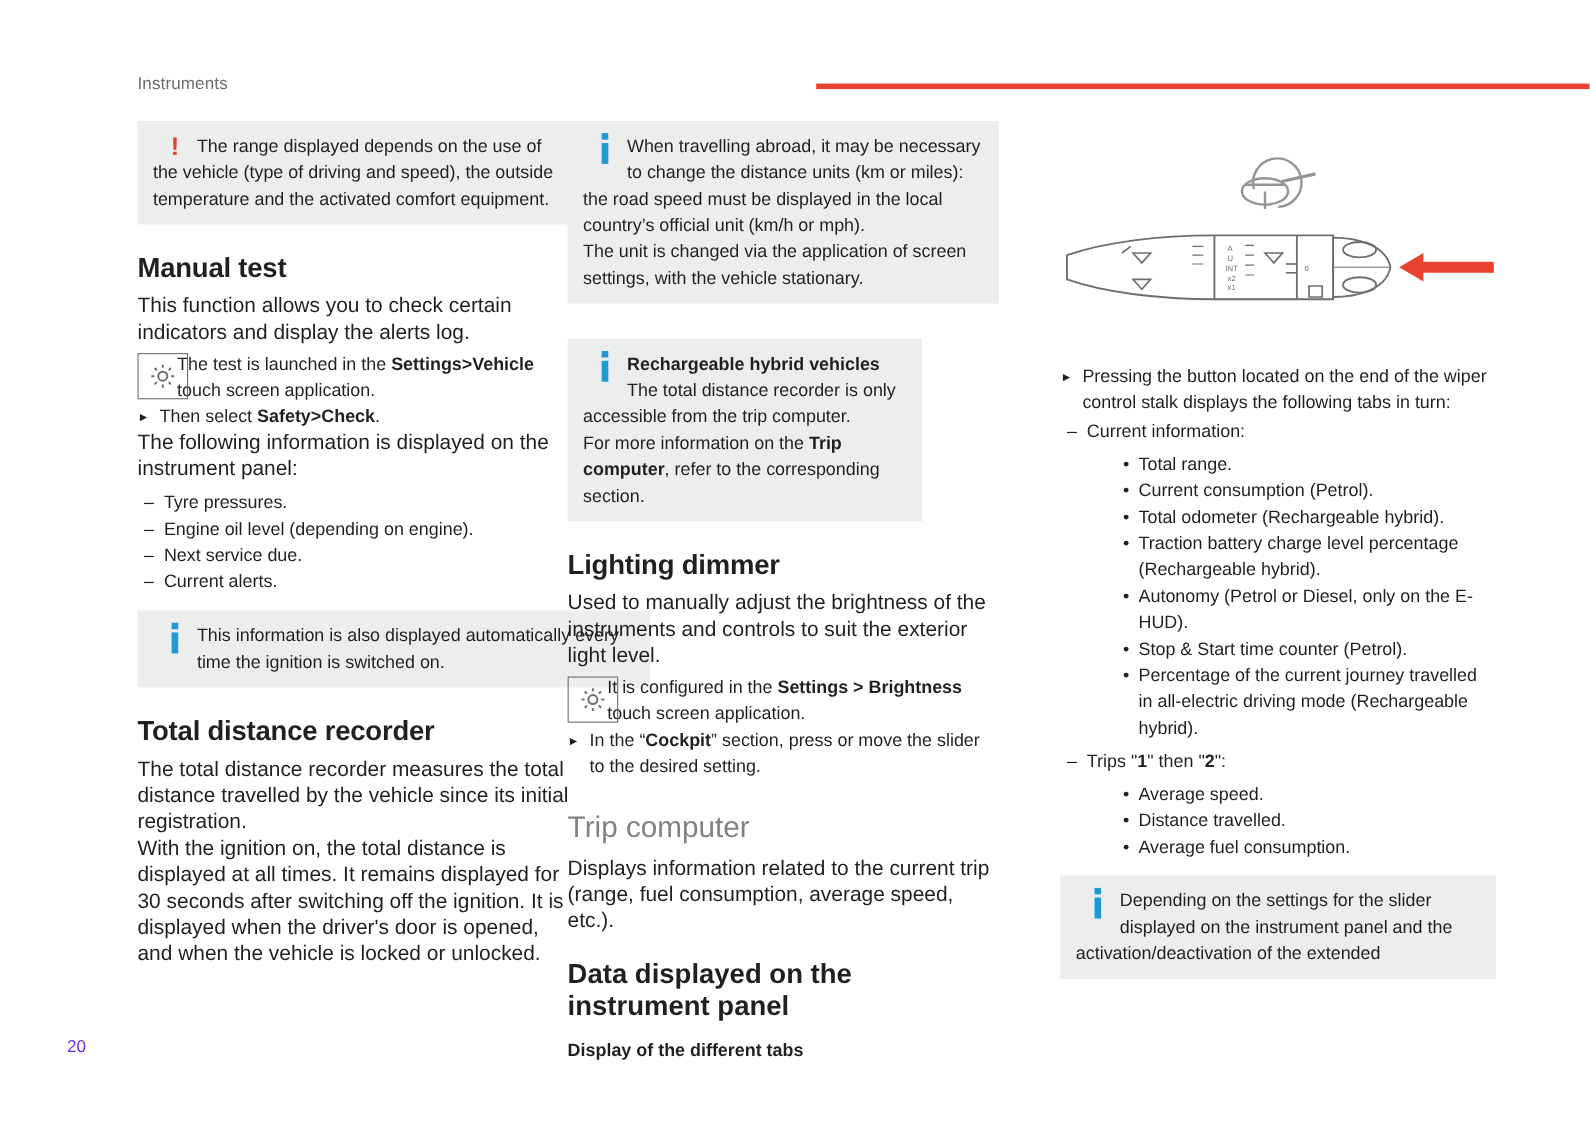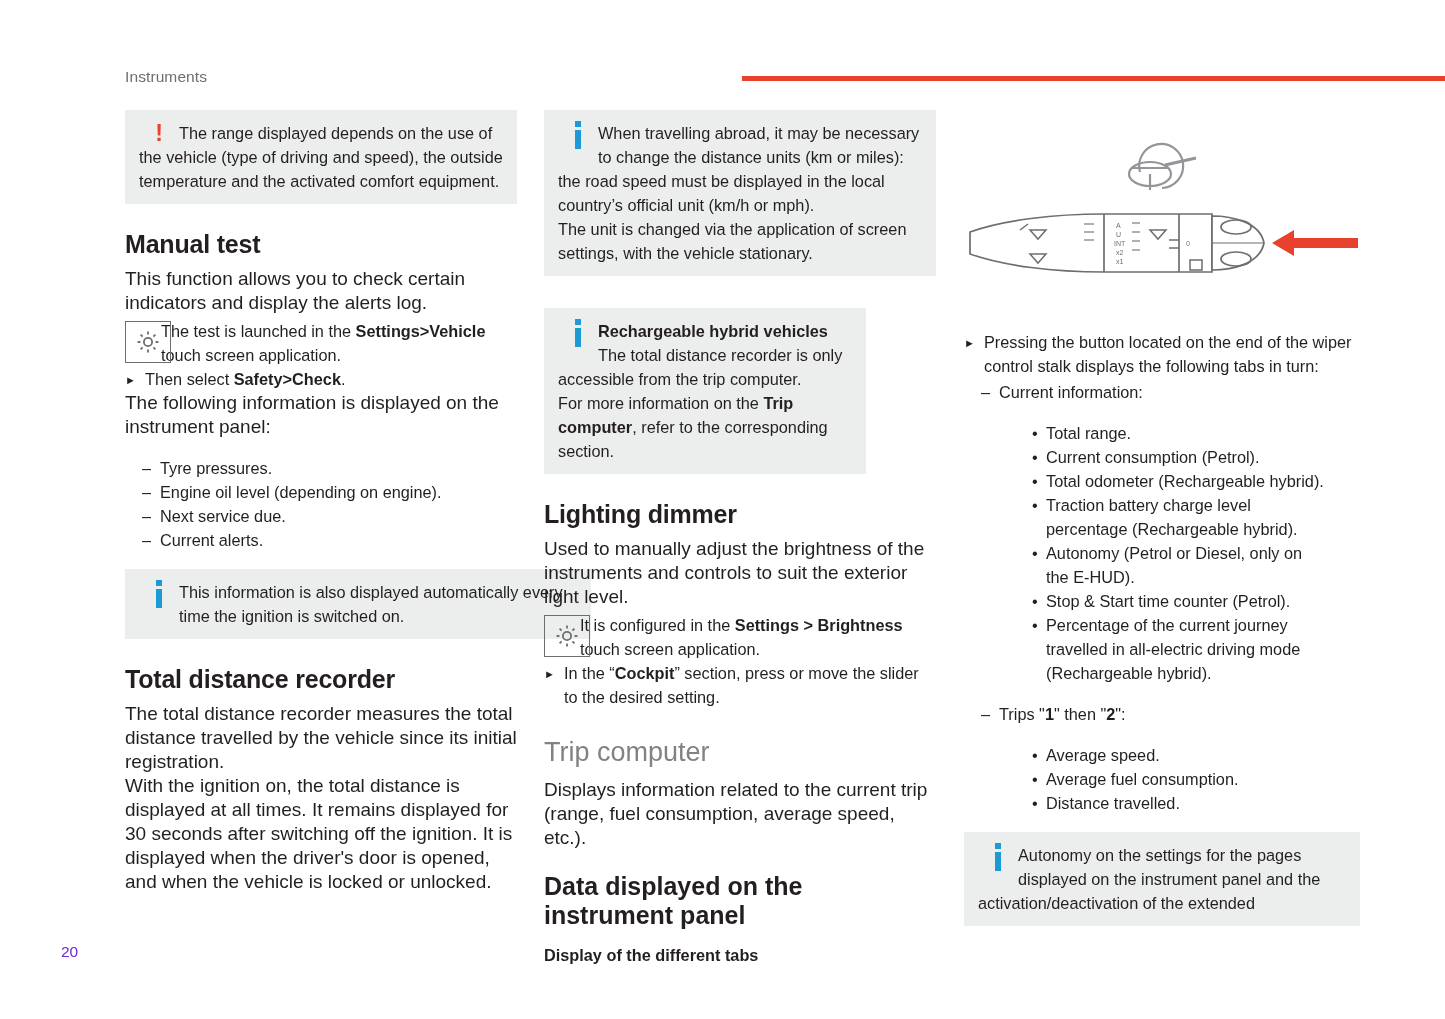--- a/index.html
+++ b/index.html
@@ -43,21 +43,21 @@
     top: 943px;
     font-size: 15.5px;
     color: #6d28d9;
   }
   
   .col {
     position: absolute;
     top: 110px;
   }
   .col1 { left: 125px; width: 392px; }
-  .col2 { left: 544px; width: 392px; }
+  .col2 { left: 516px; width: 392px; }
   .col3 { left: 964px; width: 396px; }
 
   p, li, div.txt {
     font-size: 16.3px;
     line-height: 24px;
   }
   .body-text {
     margin: 0 0 0 0;
     font-size: 19px;
     line-height: 24px;
@@ -110,21 +110,21 @@
     font-size: 23px;
     line-height: 24px;
     padding-top: 0px;
   }
   .badge.warn { color: #e8422e; }
   .badge.info { color: #1c9ad6; }
 
   
   ul.dash, ul.bullet {
     list-style: none;
-    margin: 17px;
+    margin: 6px;
     padding: 0;
   }
   ul.dash > li {
     position: relative;
     padding-left: 18px;
     font-size: 16.3px;
     line-height: 24px;
   }
   ul.dash > li:before {
     content: "–";
@@ -371,30 +371,30 @@
           <li>Traction battery charge level percentage (Rechargeable hybrid).</li>
           <li>Autonomy (Petrol or Diesel, only on the E-HUD).</li>
           <li>Stop &amp; Start time counter (Petrol).</li>
           <li>Percentage of the current journey travelled in all-electric driving mode (Rechargeable hybrid).</li>
         </ul>
       </li>
       <li>
         <span><span>Trips "</span><b>1</b><span>" then "</span><b>2</b><span>":</span></span>
         <ul class="bullet indent">
           <li>Average speed.</li>
+          <li>Distance travelled.</li>
           <li>Average fuel consumption.</li>
-          <li>Distance travelled.</li>
         </ul>
       </li>
     </ul>
 
     <div class="callout" style="width:396px;margin-top:14px;">
       <div class="badge info">
         <svg width="10" height="30" viewBox="0 0 10 30">
           <rect x="2" y="0" width="6" height="6" fill="#1c9ad6"></rect>
           <rect x="2" y="9" width="6" height="19" fill="#1c9ad6"></rect>
         </svg>
       </div>
-      <div class="cotext">Autonomy on the settings for the pages displayed on the instrument panel and the activation/deactivation of the extended</div>
+      <div class="cotext">Depending on the settings for the slider displayed on the instrument panel and the activation/deactivation of the extended</div>
     </div>
   </div>
 
 </div>
 
 </body></html>

